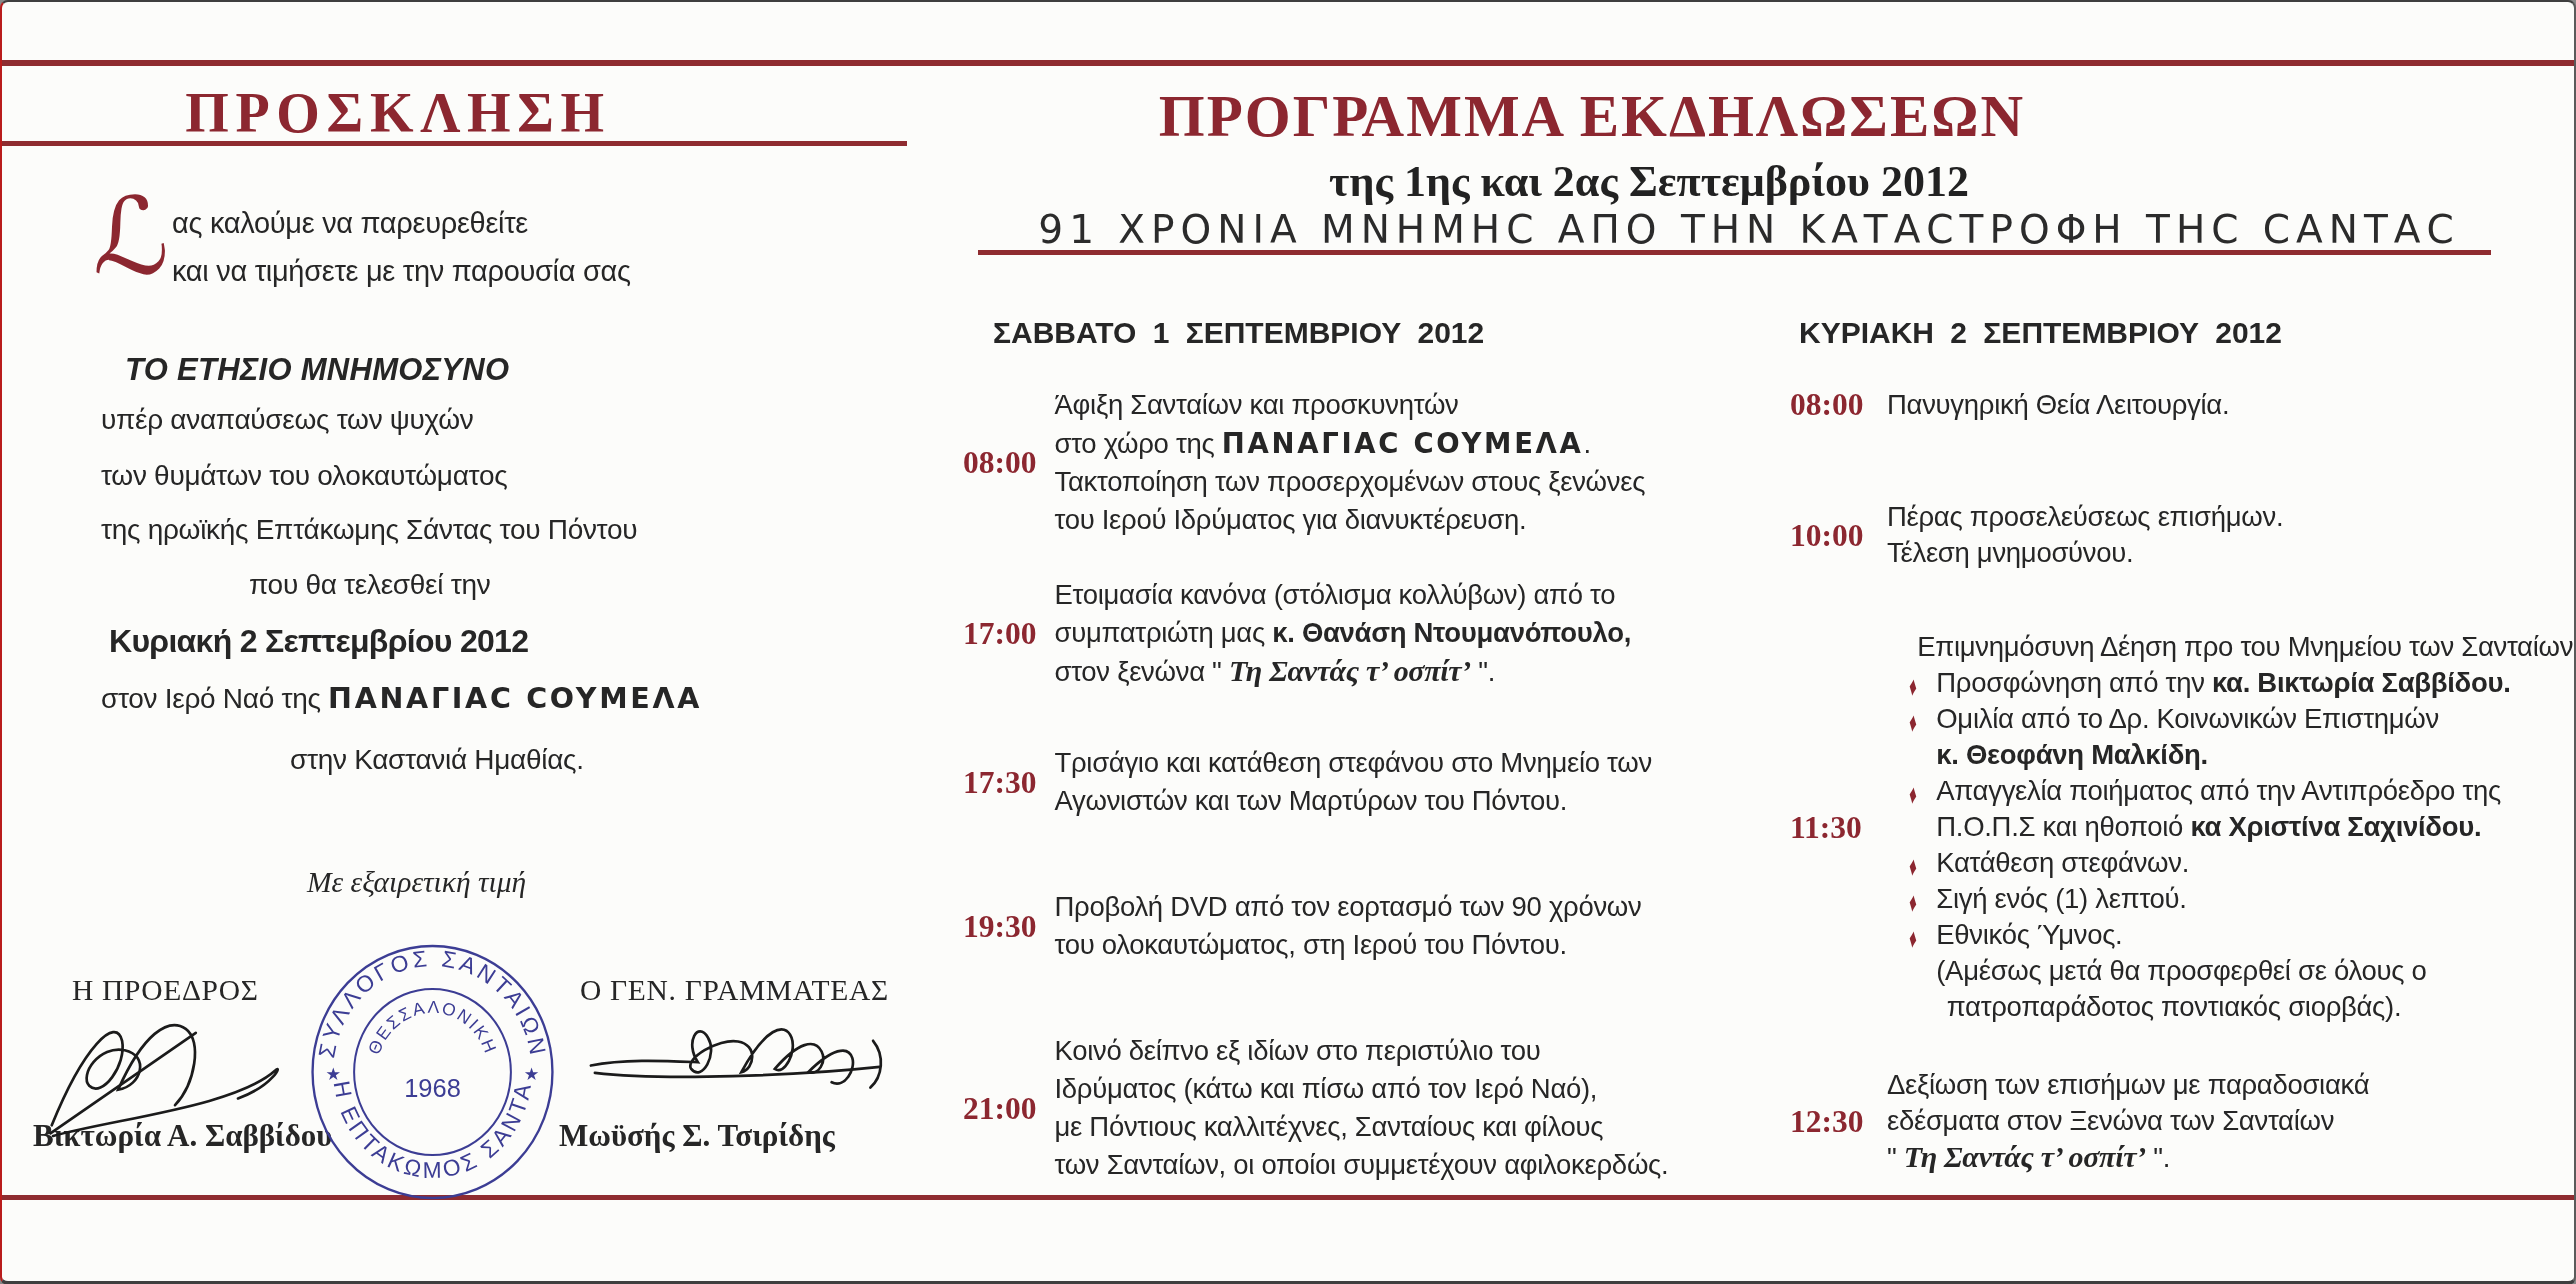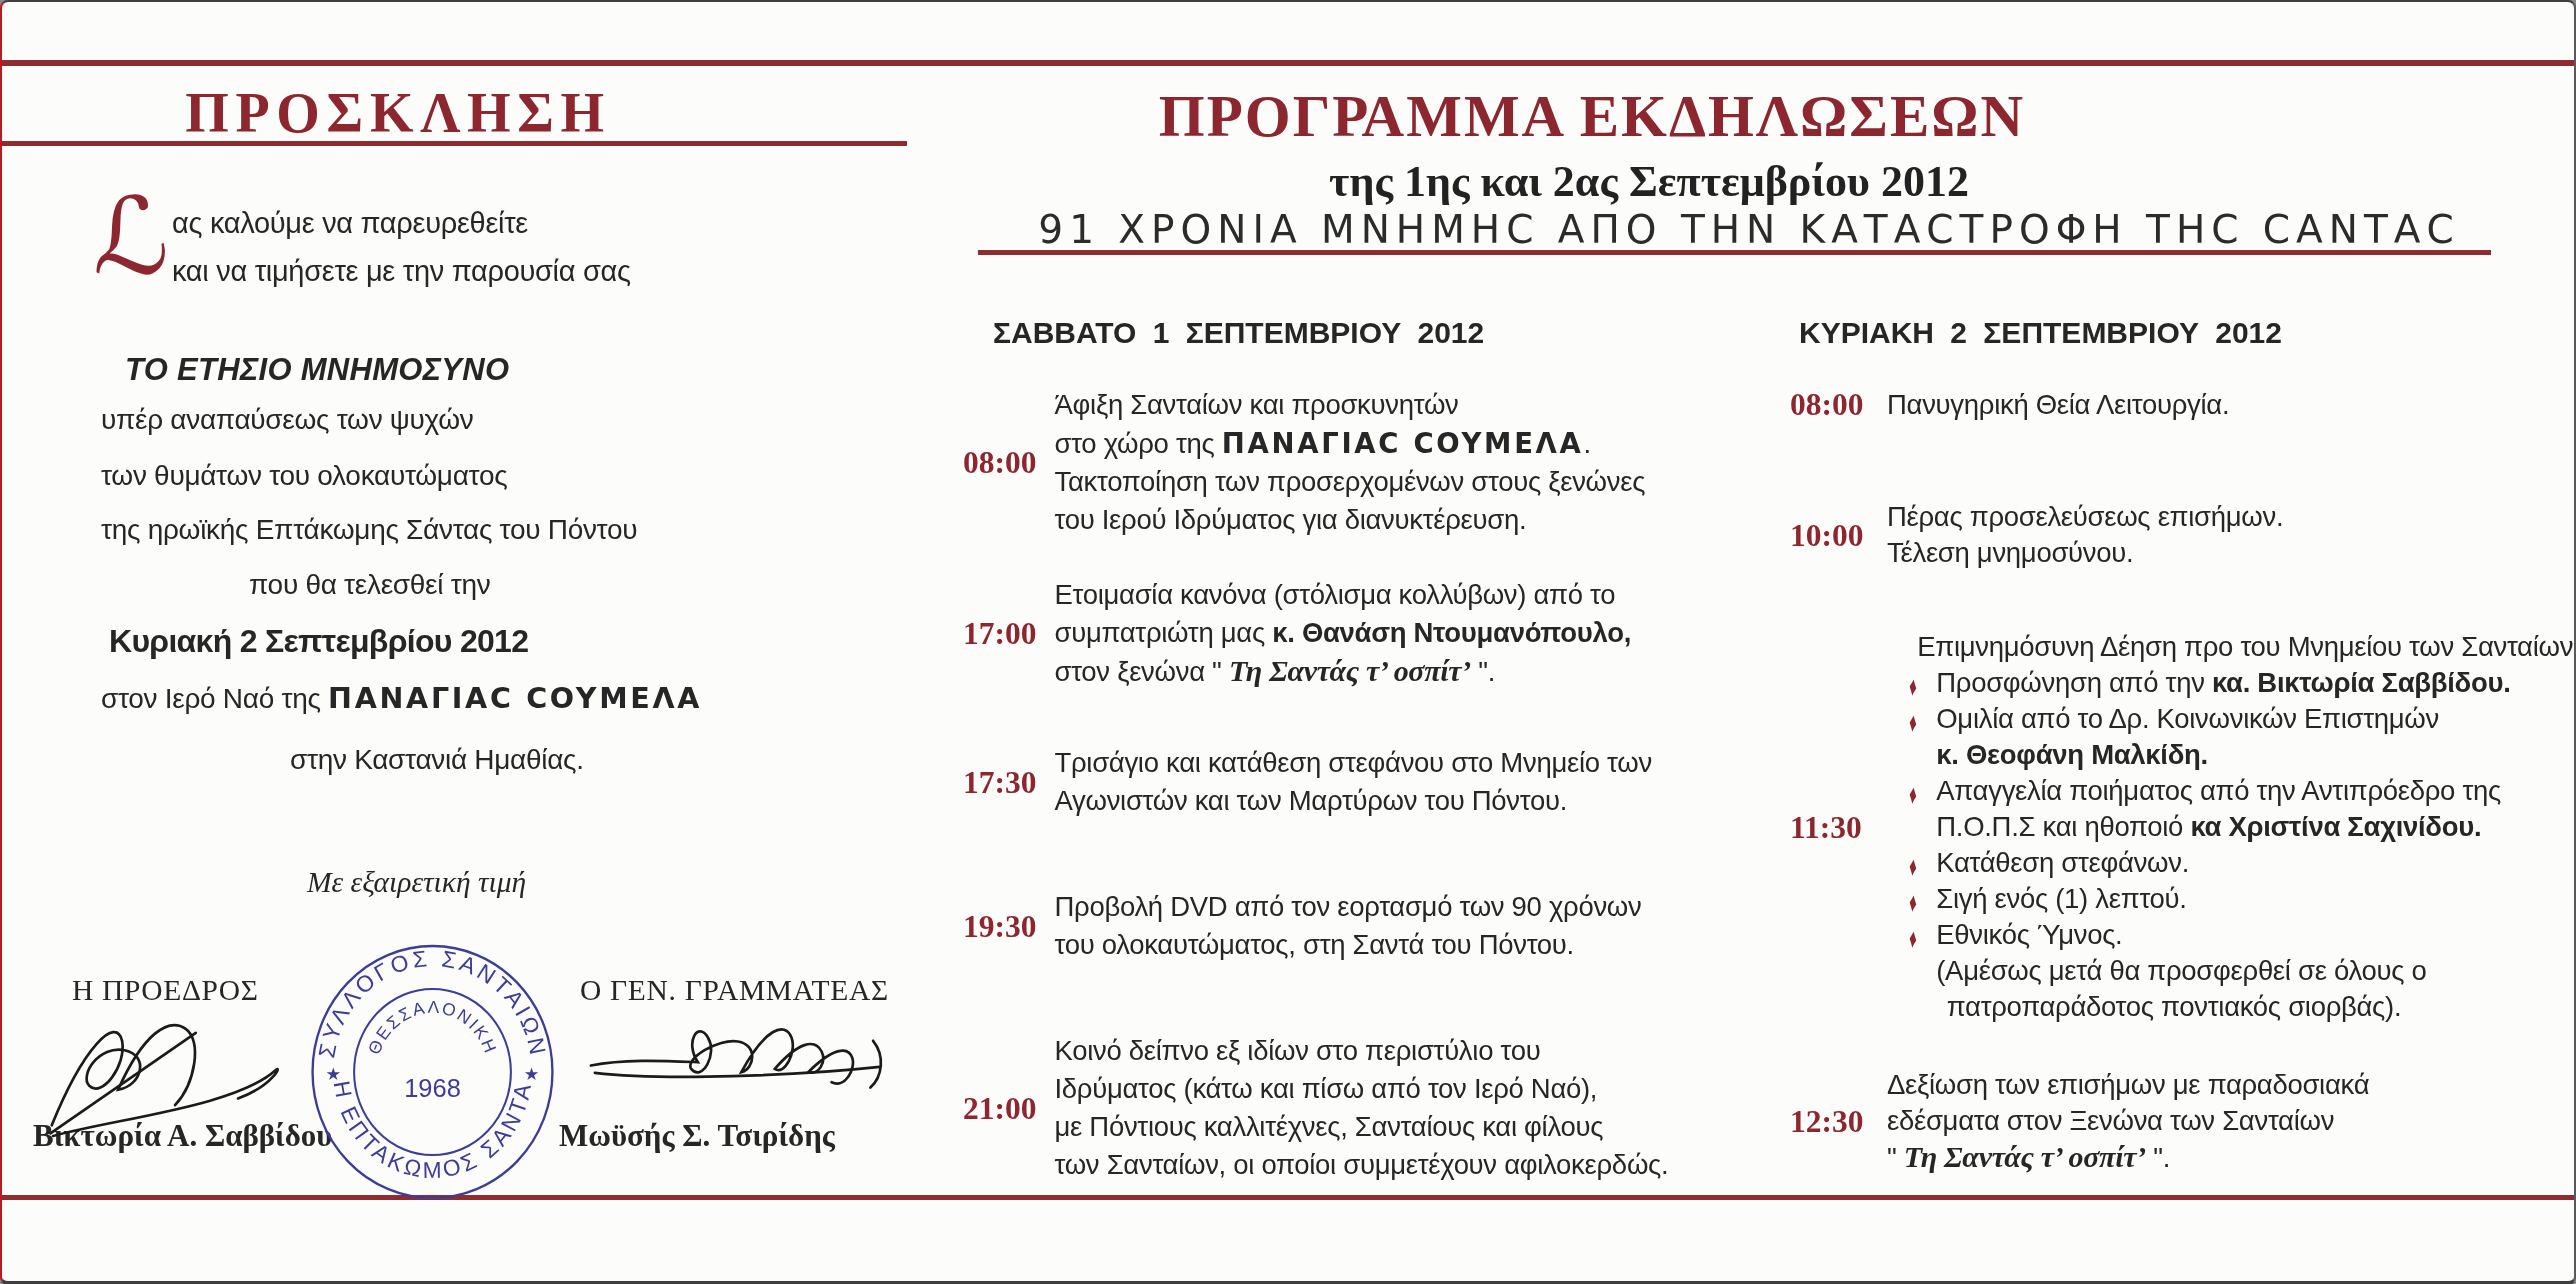--- a/index.html
+++ b/index.html
@@ -202,21 +202,21 @@
         <div class="time">17:30</div>
         <div class="lines">
           <div class="line"><span class="s-n">Τρισάγιο και κατάθεση στεφάνου στο Μνημείο των</span></div>
           <div class="line"><span class="s-n">Αγωνιστών και των Μαρτύρων του Πόντου.</span></div>
         </div>
       </div>
       <div class="event">
         <div class="time">19:30</div>
         <div class="lines">
           <div class="line"><span class="s-n">Προβολή DVD από τον εορτασμό των 90 χρόνων</span></div>
-          <div class="line"><span class="s-n">του ολοκαυτώματος, στη Σαντά του Πόντου.</span></div>
+          <div class="line"><span class="s-n">του ολοκαυτώματος, στη Ιερού του Πόντου.</span></div>
         </div>
       </div>
       <div class="event">
         <div class="time">21:00</div>
         <div class="lines">
           <div class="line"><span class="s-n">Κοινό δείπνο εξ ιδίων στο περιστύλιο του</span></div>
           <div class="line"><span class="s-n">Ιδρύματος (κάτω και πίσω από τον Ιερό Ναό),</span></div>
           <div class="line"><span class="s-n">με Πόντιους καλλιτέχνες, Σανταίους και φίλους</span></div>
           <div class="line"><span class="s-n">των Σανταίων, οι οποίοι συμμετέχουν αφιλοκερδώς.</span></div>
         </div>

